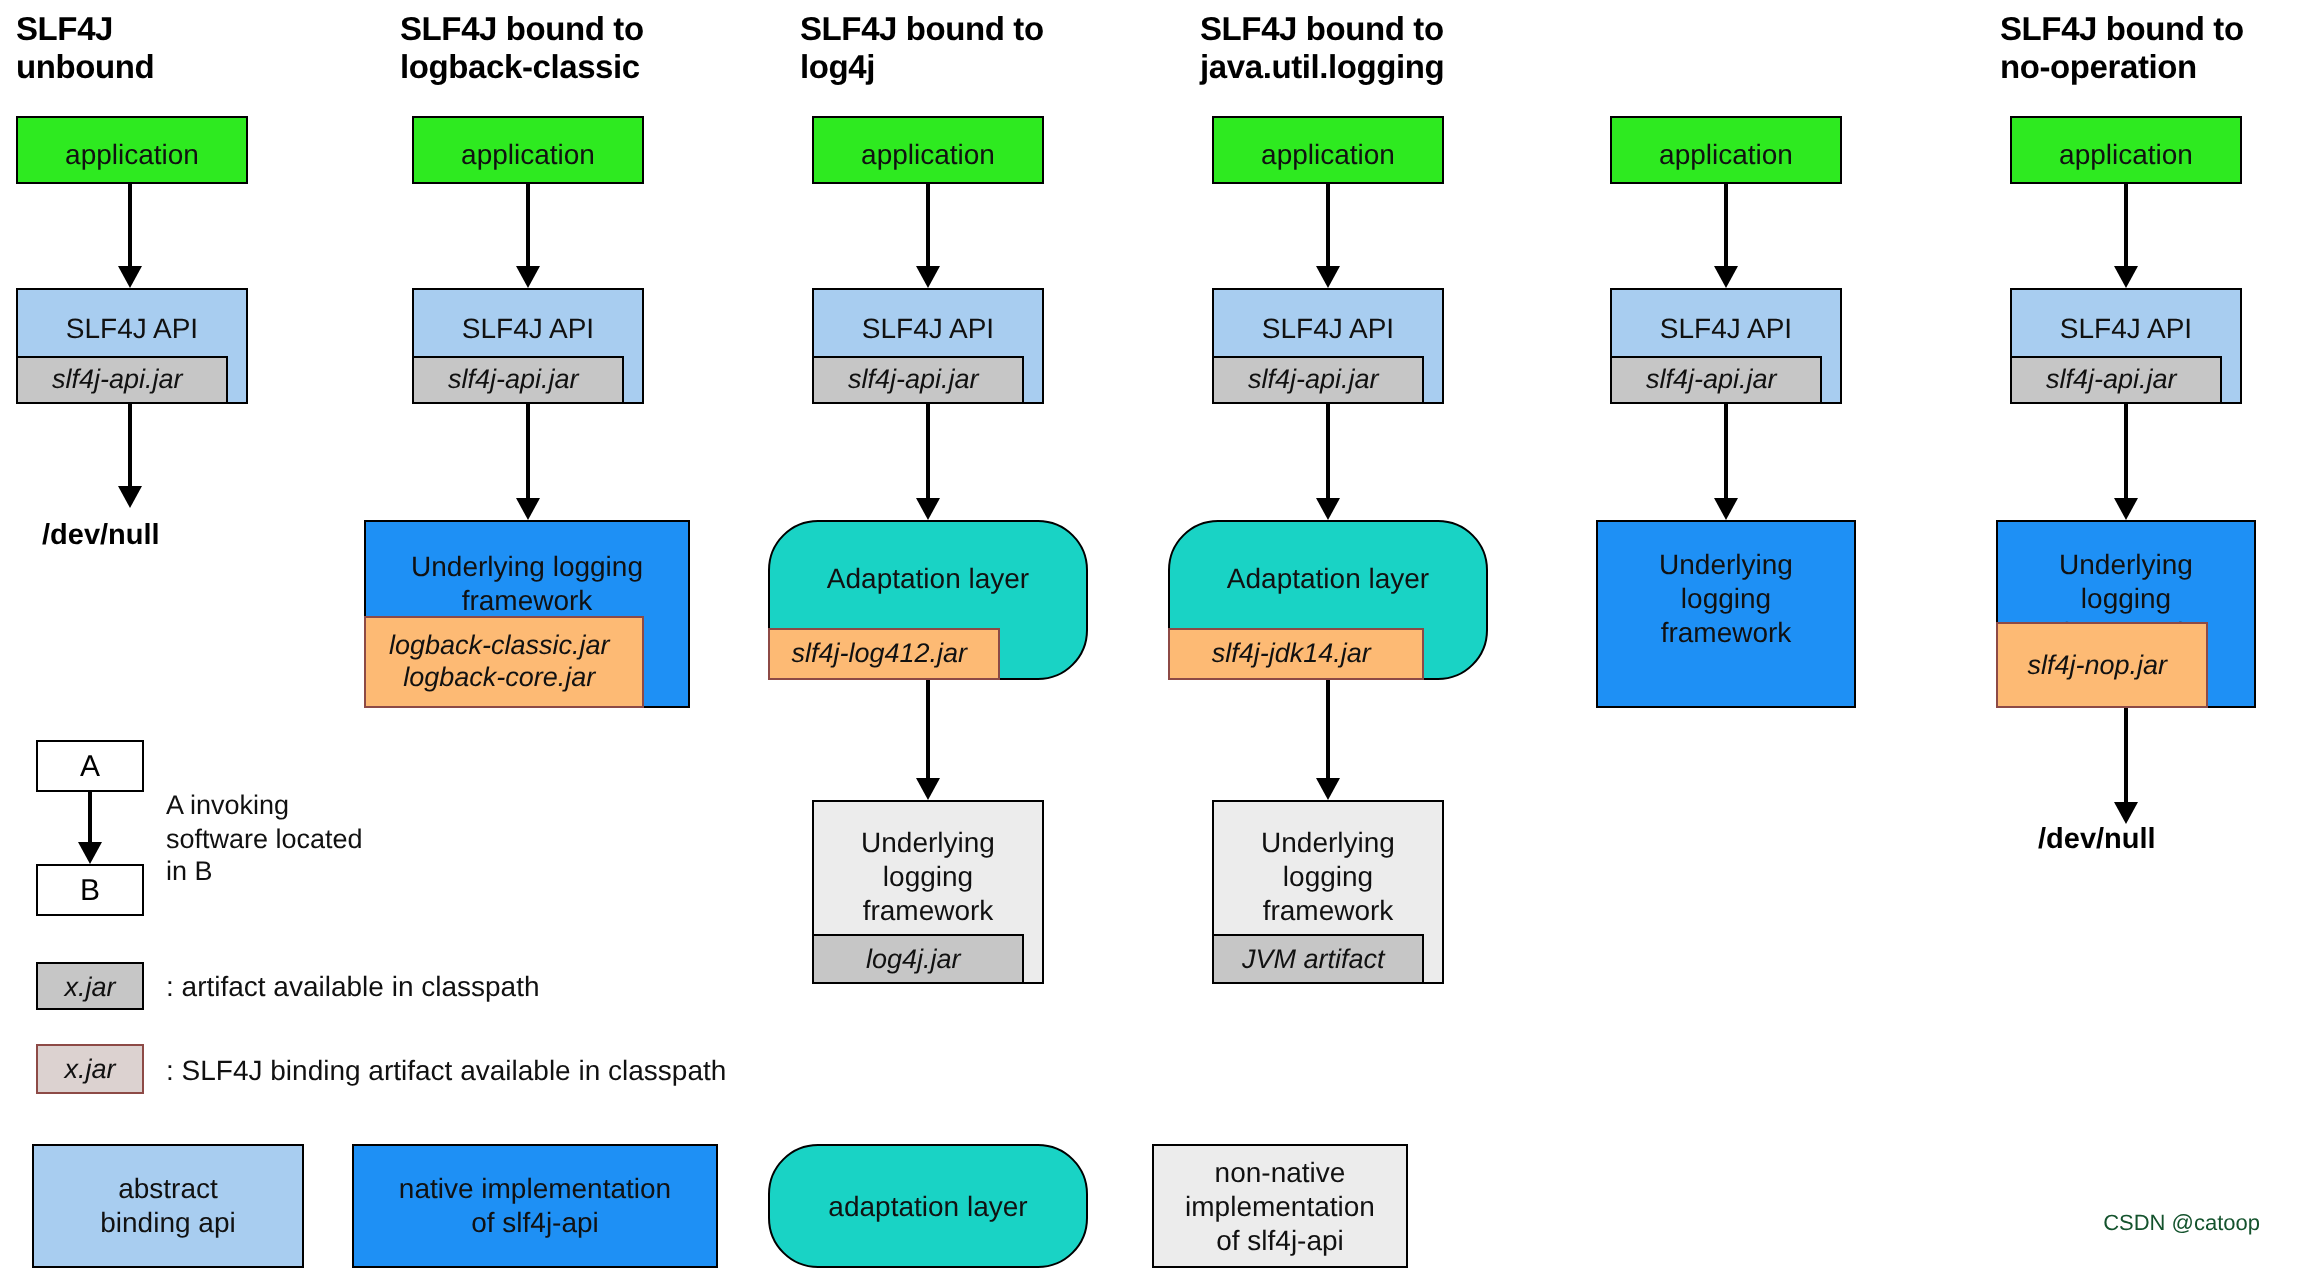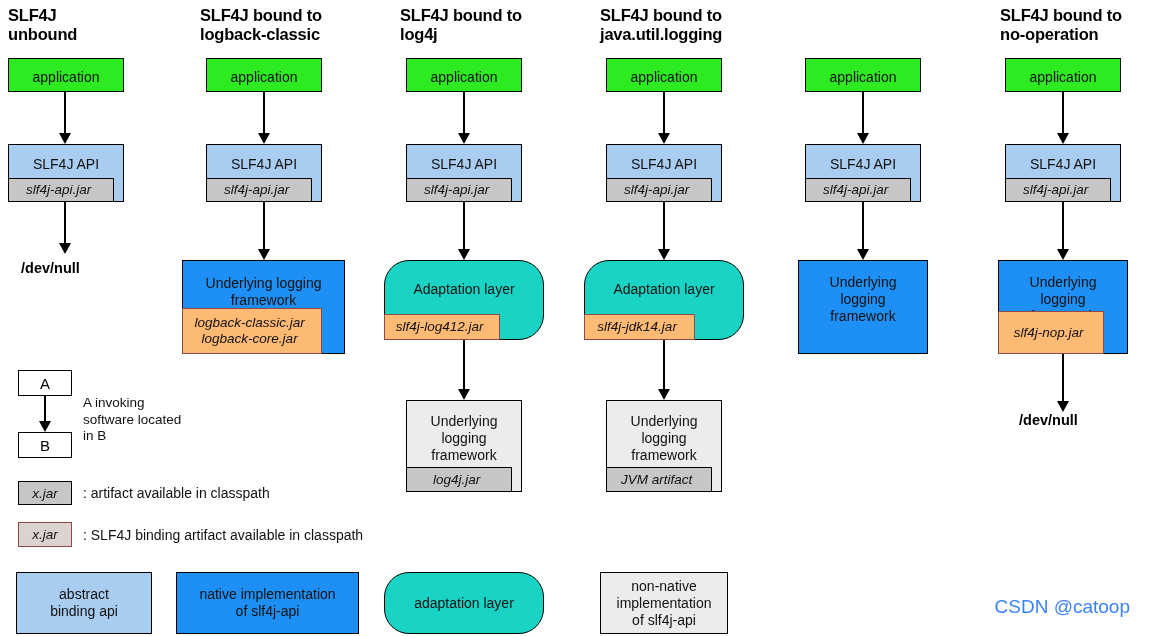--- a/index.html
+++ b/index.html
@@ -84,21 +84,21 @@
     position:absolute;font-size:14px;color:#111;white-space:nowrap;
   }
   .swatch{
     position:absolute;box-sizing:border-box;border:1.4px solid #000;
     display:flex;align-items:center;justify-content:center;text-align:center;
     font-size:14px;color:#111;line-height:17px;white-space:pre-line;
   }
 
   .watermark{
     position:absolute;right:22px;bottom:18px;
-    font-size:19px;color:#3b82f6;white-space:nowrap;
+    font-size:11px;color:#14532d;white-space:nowrap;
   }
 </style>
 </head>
 <body>
 
 <div id="stage">
 
   <div class="col-title" style="left:8px;top:6px;">SLF4J
 unbound</div>
   <div class="col-title" style="left:200px;top:6px;">SLF4J bound to
@@ -202,21 +202,21 @@
     <div class="jar plain" style="width:106px;height:24px;">
       <span>slf4j-api.jar</span>
     </div>
   </div>
   <div class="conn" style="left:663px;top:202px;height:58px;">
     <div class="shaft" style="height:47px;"></div>
       <div class="head" style="top:47px;"></div>
   </div>
   <div class="node f-teal" style="left:584px;top:260px;width:160px;height:80px;">
     <div class="cap" style="flex:0 0 46px;padding-top:5px;">Adaptation layer</div>
-    <div class="jar binding" style="width:111px;height:26px;">
+    <div class="jar binding" style="width:128px;height:26px;">
       <span>slf4j-jdk14.jar</span>
     </div>
   </div>
   <div class="conn" style="left:663px;top:340px;height:60px;">
     <div class="shaft" style="height:49px;"></div>
       <div class="head" style="top:49px;"></div>
   </div>
   <div class="node f-gray multi" style="left:606px;top:400px;width:116px;height:92px;">
     <div class="cap" style="flex:0 0 64px;padding-top:5px;white-space:pre-line;">Underlying
 logging
@@ -302,19 +302,19 @@
   <div class="lg-jar binding" style="left:18px;top:522px;width:54px;height:25px;">
     <span>x.jar</span>
   </div>
   <div class="lg-desc" style="left:83px;top:527px;">: SLF4J binding artifact available in classpath</div>
 
   <div class="swatch f-blue" style="left:16px;top:572px;width:136px;height:62px;">abstract
 binding api</div>
   <div class="swatch f-dblue" style="left:176px;top:572px;width:183px;height:62px;">native implementation
 of slf4j-api</div>
   <div class="swatch f-teal" style="left:384px;top:572px;width:160px;height:62px;">adaptation layer</div>
-  <div class="swatch f-gray" style="left:600px;top:572px;width:128px;height:62px;">non-native
+  <div class="swatch f-gray" style="left:576px;top:572px;width:128px;height:62px;">non-native
 implementation
 of slf4j-api</div>
 
   <div class="watermark">CSDN @catoop</div>
 
 </div>
 
 </body></html>

